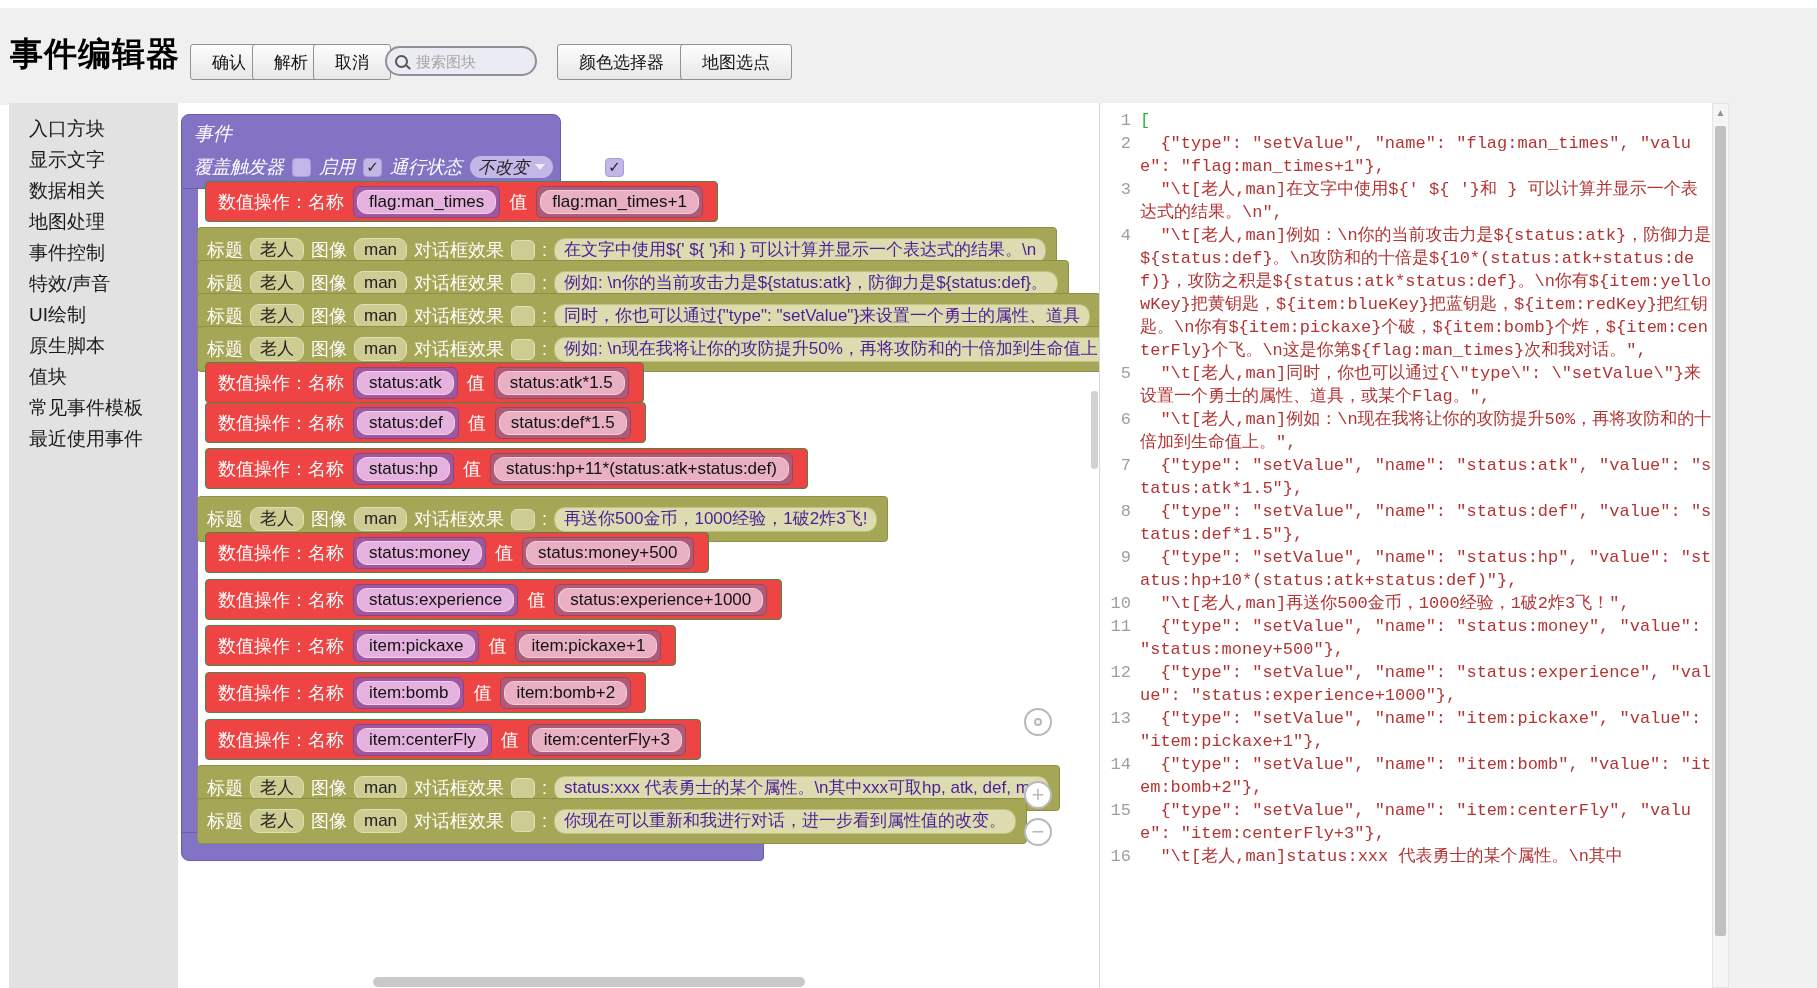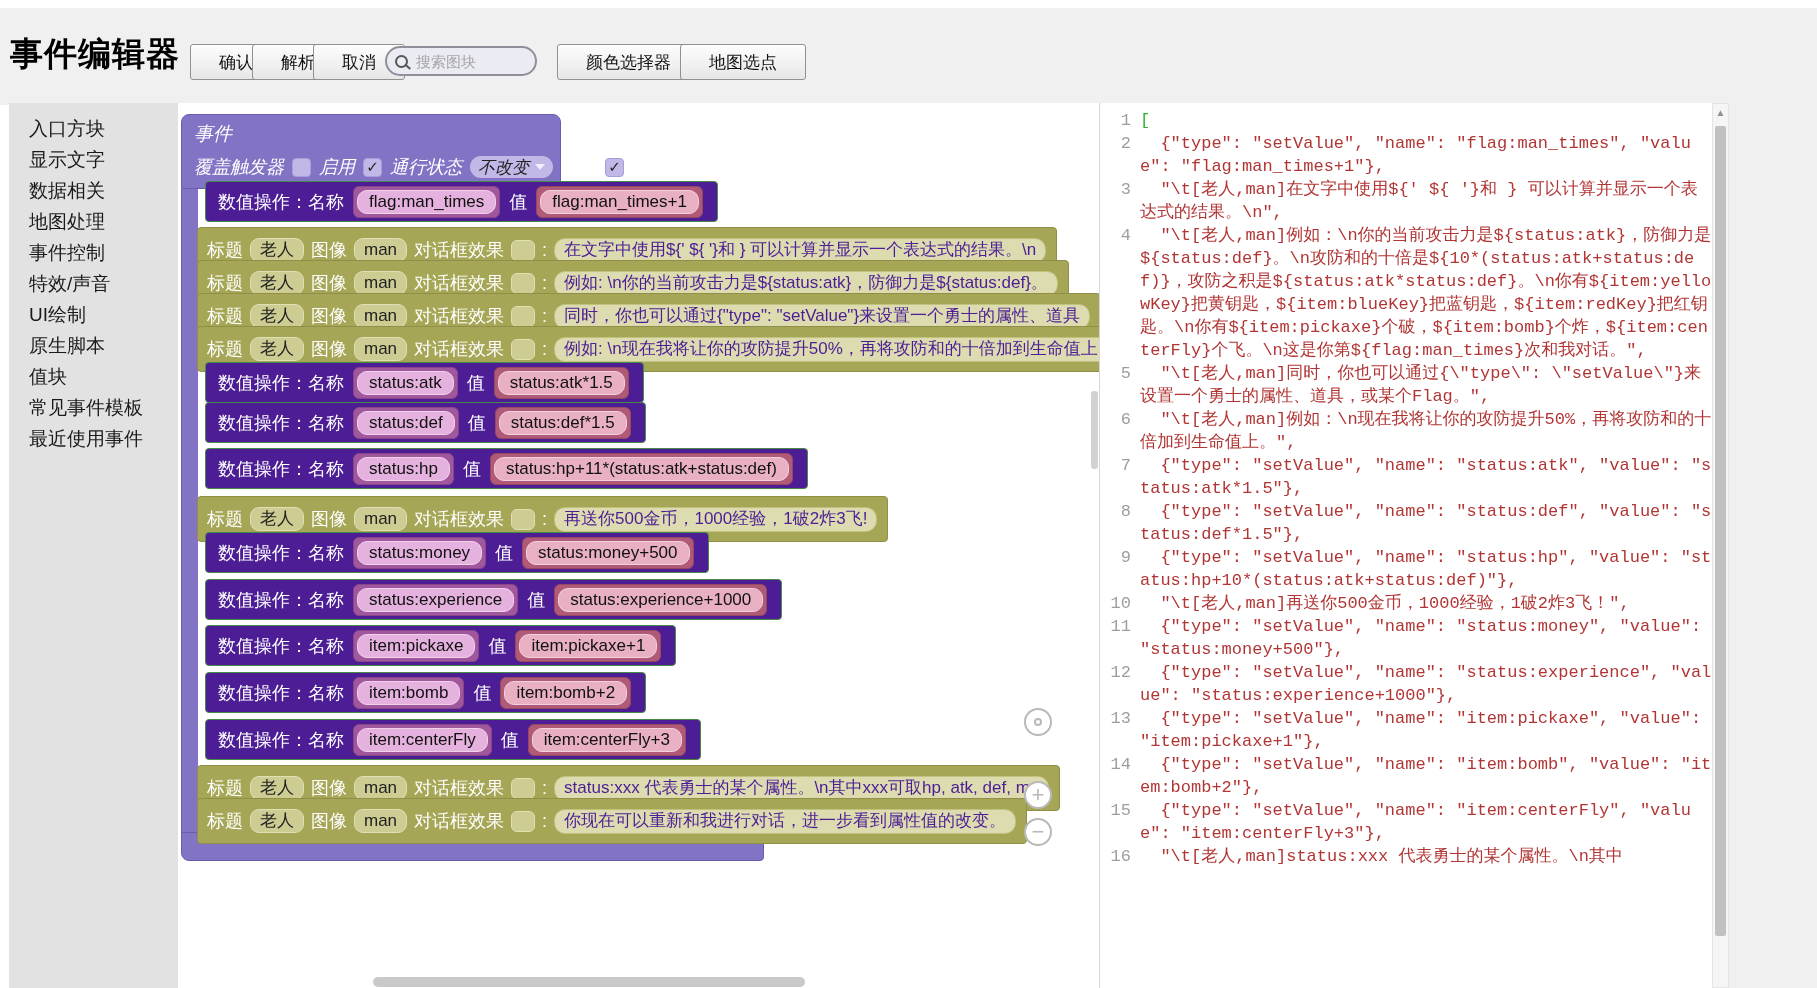--- a/index.html
+++ b/index.html
@@ -4,21 +4,21 @@
 <style>
   html,body{margin:0;padding:0;}
   .app{position:relative;width:1817px;height:988px;overflow:hidden;background:#ffffff;
        font-family:"Liberation Sans","DejaVu Sans",sans-serif;color:#1a1a1a;}
 
   
   .topbar{position:absolute;left:0;top:8px;width:1817px;height:97px;background:#f0f0f0;}
   .app-title{position:absolute;left:10px;top:24px;font-size:33px;font-weight:bold;color:#000;letter-spacing:1px;}
   .tb-btn{position:absolute;top:36px;height:36px;background:linear-gradient(#fdfdfd,#e7e7e7);
           border:1px solid #919191;border-radius:3px;font-size:17px;color:#111;
-          display:flex;align-items:center;justify-content:center;padding:0 28px;box-sizing:border-box;cursor:pointer;}
+          display:flex;align-items:center;justify-content:center;padding:0 21px;box-sizing:border-box;cursor:pointer;}
   #btn-confirm{left:190px;} #btn-parse{left:252px;} #btn-cancel{left:313px;}
   #btn-color{left:557px;} #btn-map{left:680px;}
   .searchbox{position:absolute;left:385px;top:38px;width:152px;height:30px;background:#ebebf3;
              border:2px solid #8f8f9a;border-radius:16px;display:flex;align-items:center;box-sizing:border-box;padding:0 8px;}
   .lens{width:9px;height:9px;border:2px solid #555;border-radius:50%;position:relative;flex:none;}
   .lens::after{content:'';position:absolute;width:6px;height:2px;background:#555;right:-5px;bottom:-2px;transform:rotate(40deg);}
   .searchbox input{border:none;outline:none;background:transparent;font-size:15px;width:110px;margin-left:6px;
                    font-family:"Liberation Sans",sans-serif;color:#333;}
   .searchbox input::placeholder{color:#a6a6a6;}
 
@@ -40,21 +40,21 @@
       display:flex;align-items:center;justify-content:center;font-size:15px;color:#222;box-sizing:border-box;cursor:pointer;}
   .dd{height:22px;border-radius:11px;background:#c2b7e6;color:#222;font-size:17px;display:flex;align-items:center;
       padding:0 8px;gap:6px;cursor:pointer;}
   .dd-arrow{width:0;height:0;border-left:5px solid transparent;border-right:5px solid transparent;border-top:6px solid #f1edff;}
   .eb-spine{position:absolute;left:3px;top:86px;width:17px;height:648px;background:#8273c4;border-left:1px solid #6b5cb0;box-sizing:border-box;}
   .eb-bottom{position:absolute;left:3px;top:729px;width:583px;height:29px;background:#8273c4;
              border:1px solid #6b5cb0;border-radius:0 4px 4px 8px;box-sizing:border-box;}
 
   
   .row{position:absolute;display:inline-flex;align-items:center;white-space:nowrap;box-sizing:border-box;}
-  .row-set{height:41px;background:#4c1d95;border:1px solid #478a47;border-radius:4px;padding:0 14px 0 12px;gap:9px;color:#fff;font-size:18px;}
+  .row-set{height:41px;background:#ef4444;border:1px solid #478a47;border-radius:4px;padding:0 14px 0 12px;gap:9px;color:#fff;font-size:18px;}
   .slot{border-radius:6px;padding:3px;display:flex;align-items:center;}
   .slot-name{background:#a1579d;border:1px solid #8a4587;}
   .slot-value{background:#b05a78;border:1px solid #954860;justify-content:center;}
   .pill-code{border-radius:10px;padding:1px 11px;font-size:17px;color:#111;}
   .slot-name .pill-code{background:#e5b1de;border:1px solid #f0d2ea;}
   .slot-value .pill-code{background:#e8b0c2;border:1px solid #f2d2dc;}
 
   .row-dlg{height:46px;background:#a6a657;border:1px solid #8f8f48;border-radius:4px;padding:0 10px 0 9px;gap:7px;color:#fff;font-size:18px;}
   .pill-olive{background:#cccc93;border:1px solid #e0e0b5;border-radius:9px;padding:0 9px;font-size:17px;color:#222;height:22px;line-height:21px;}
   .pill-empty{width:22px;height:19px;background:#cccc93;border:1px solid #e0e0b5;border-radius:6px;}

